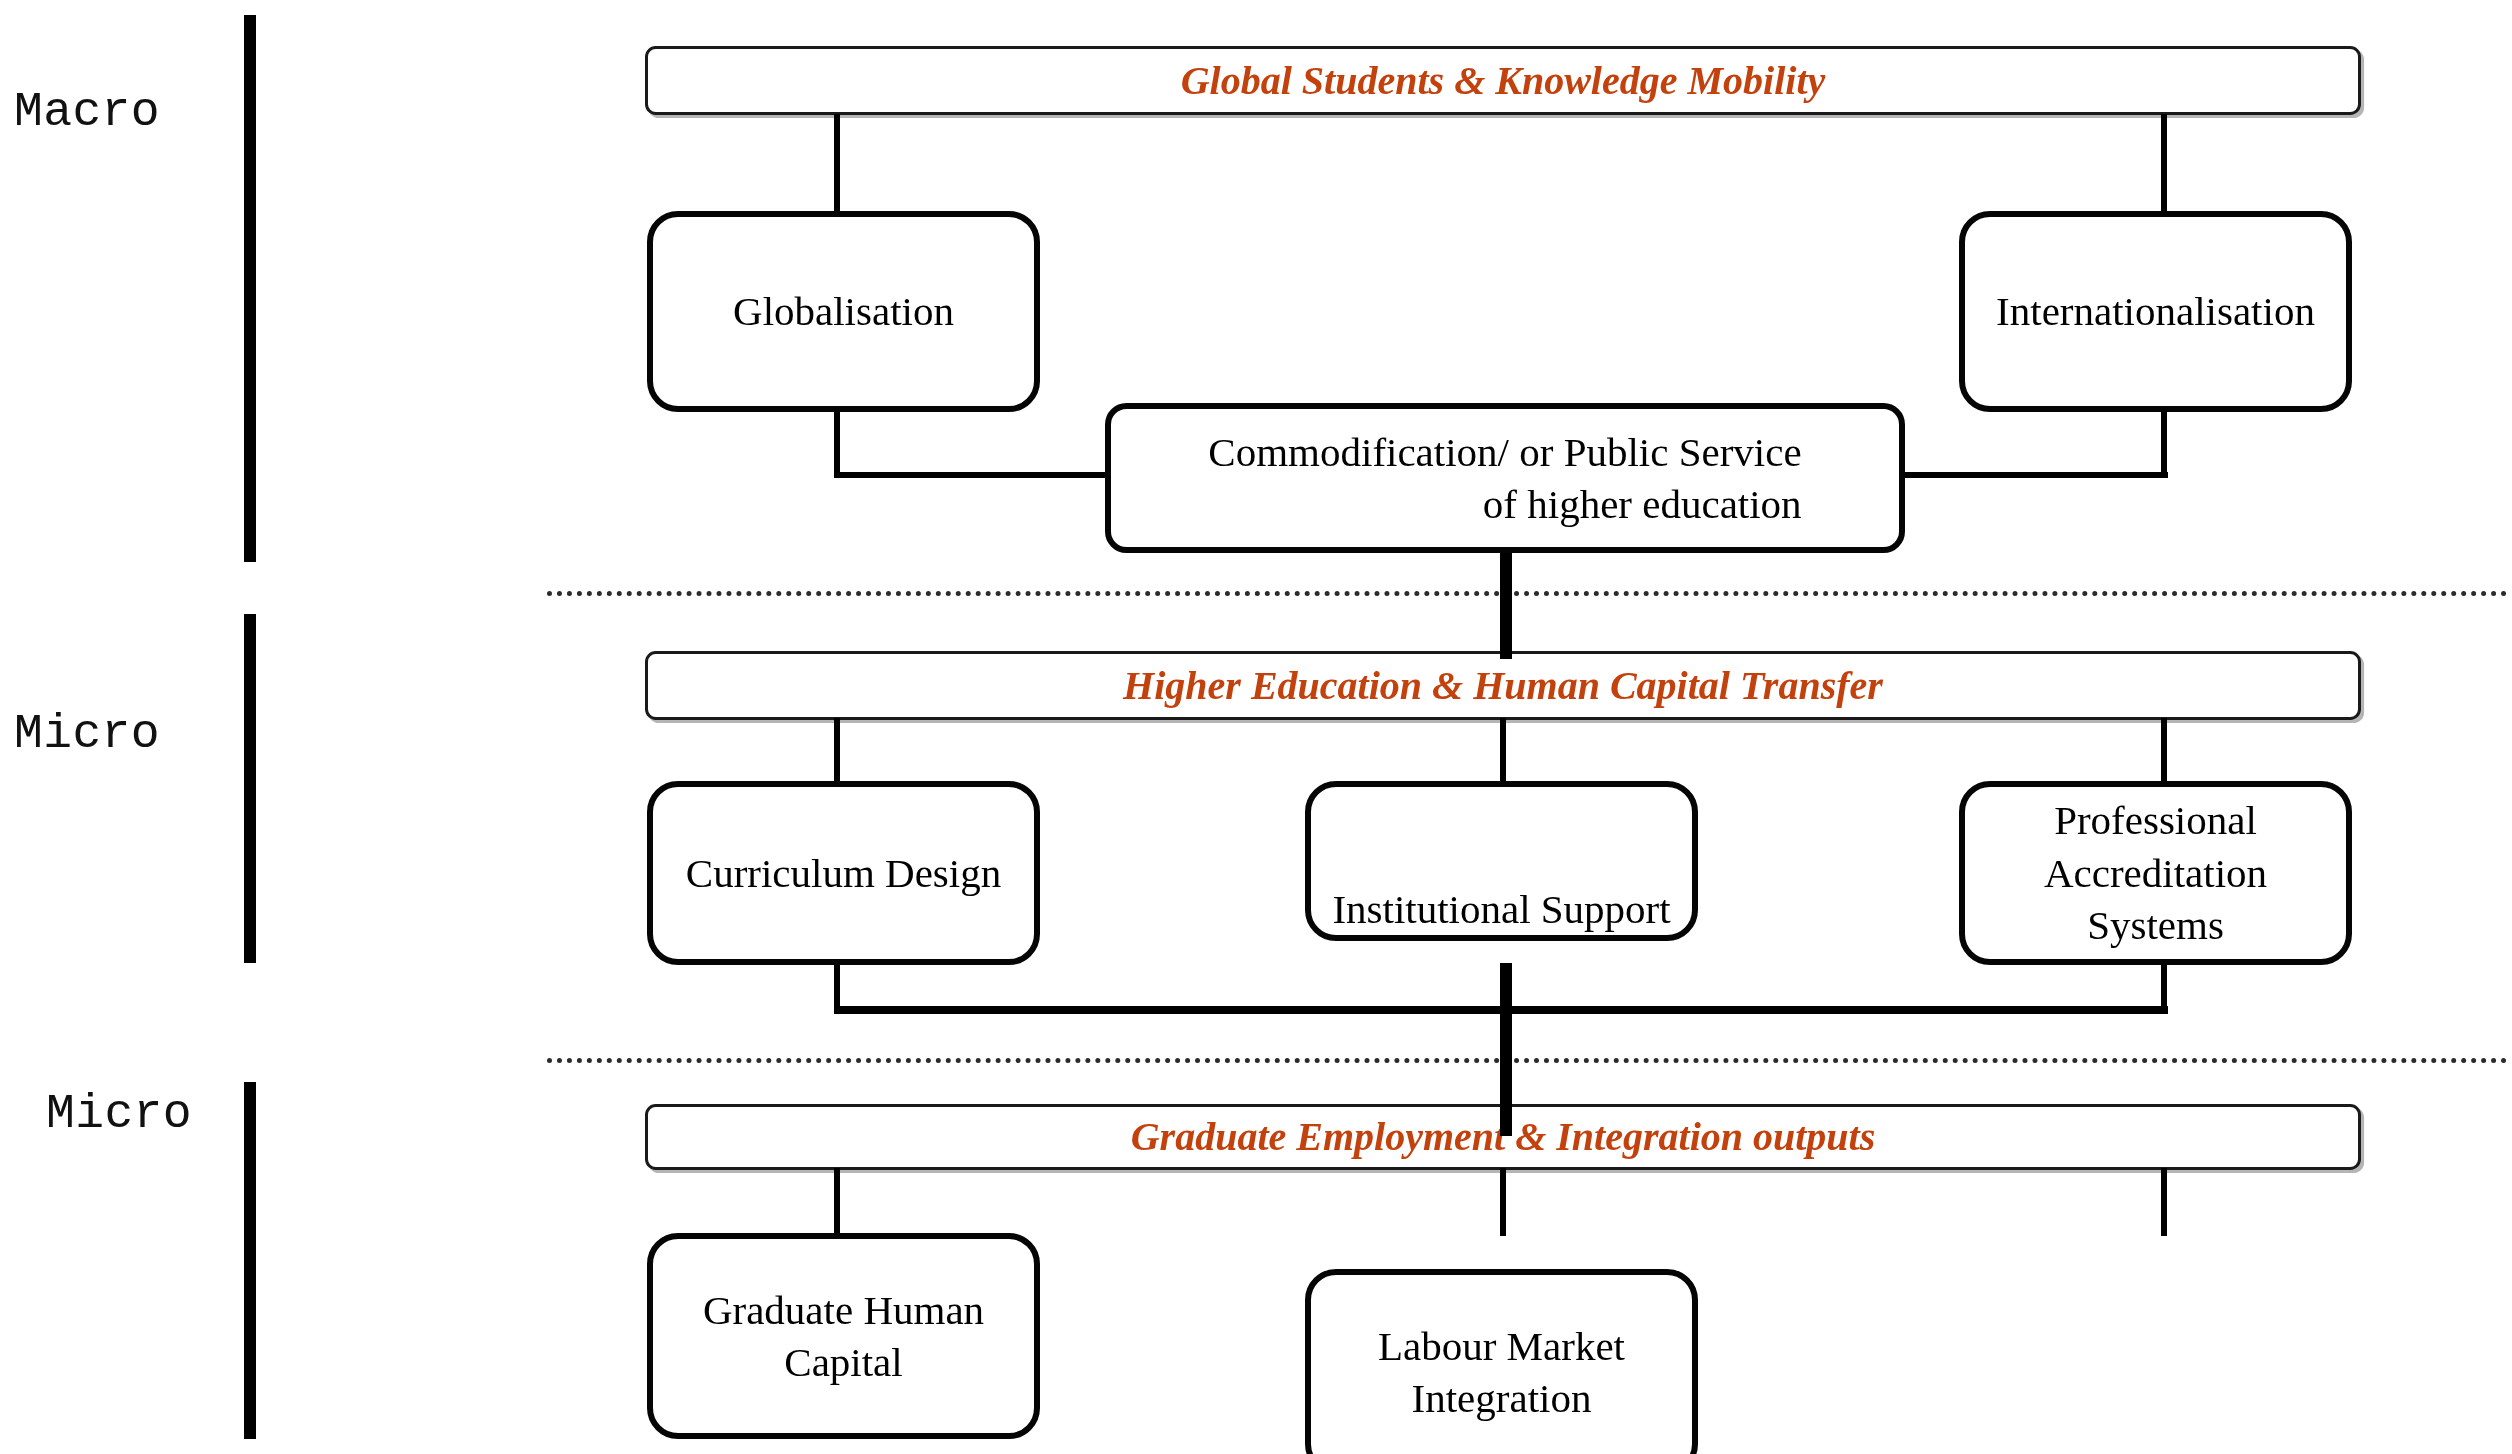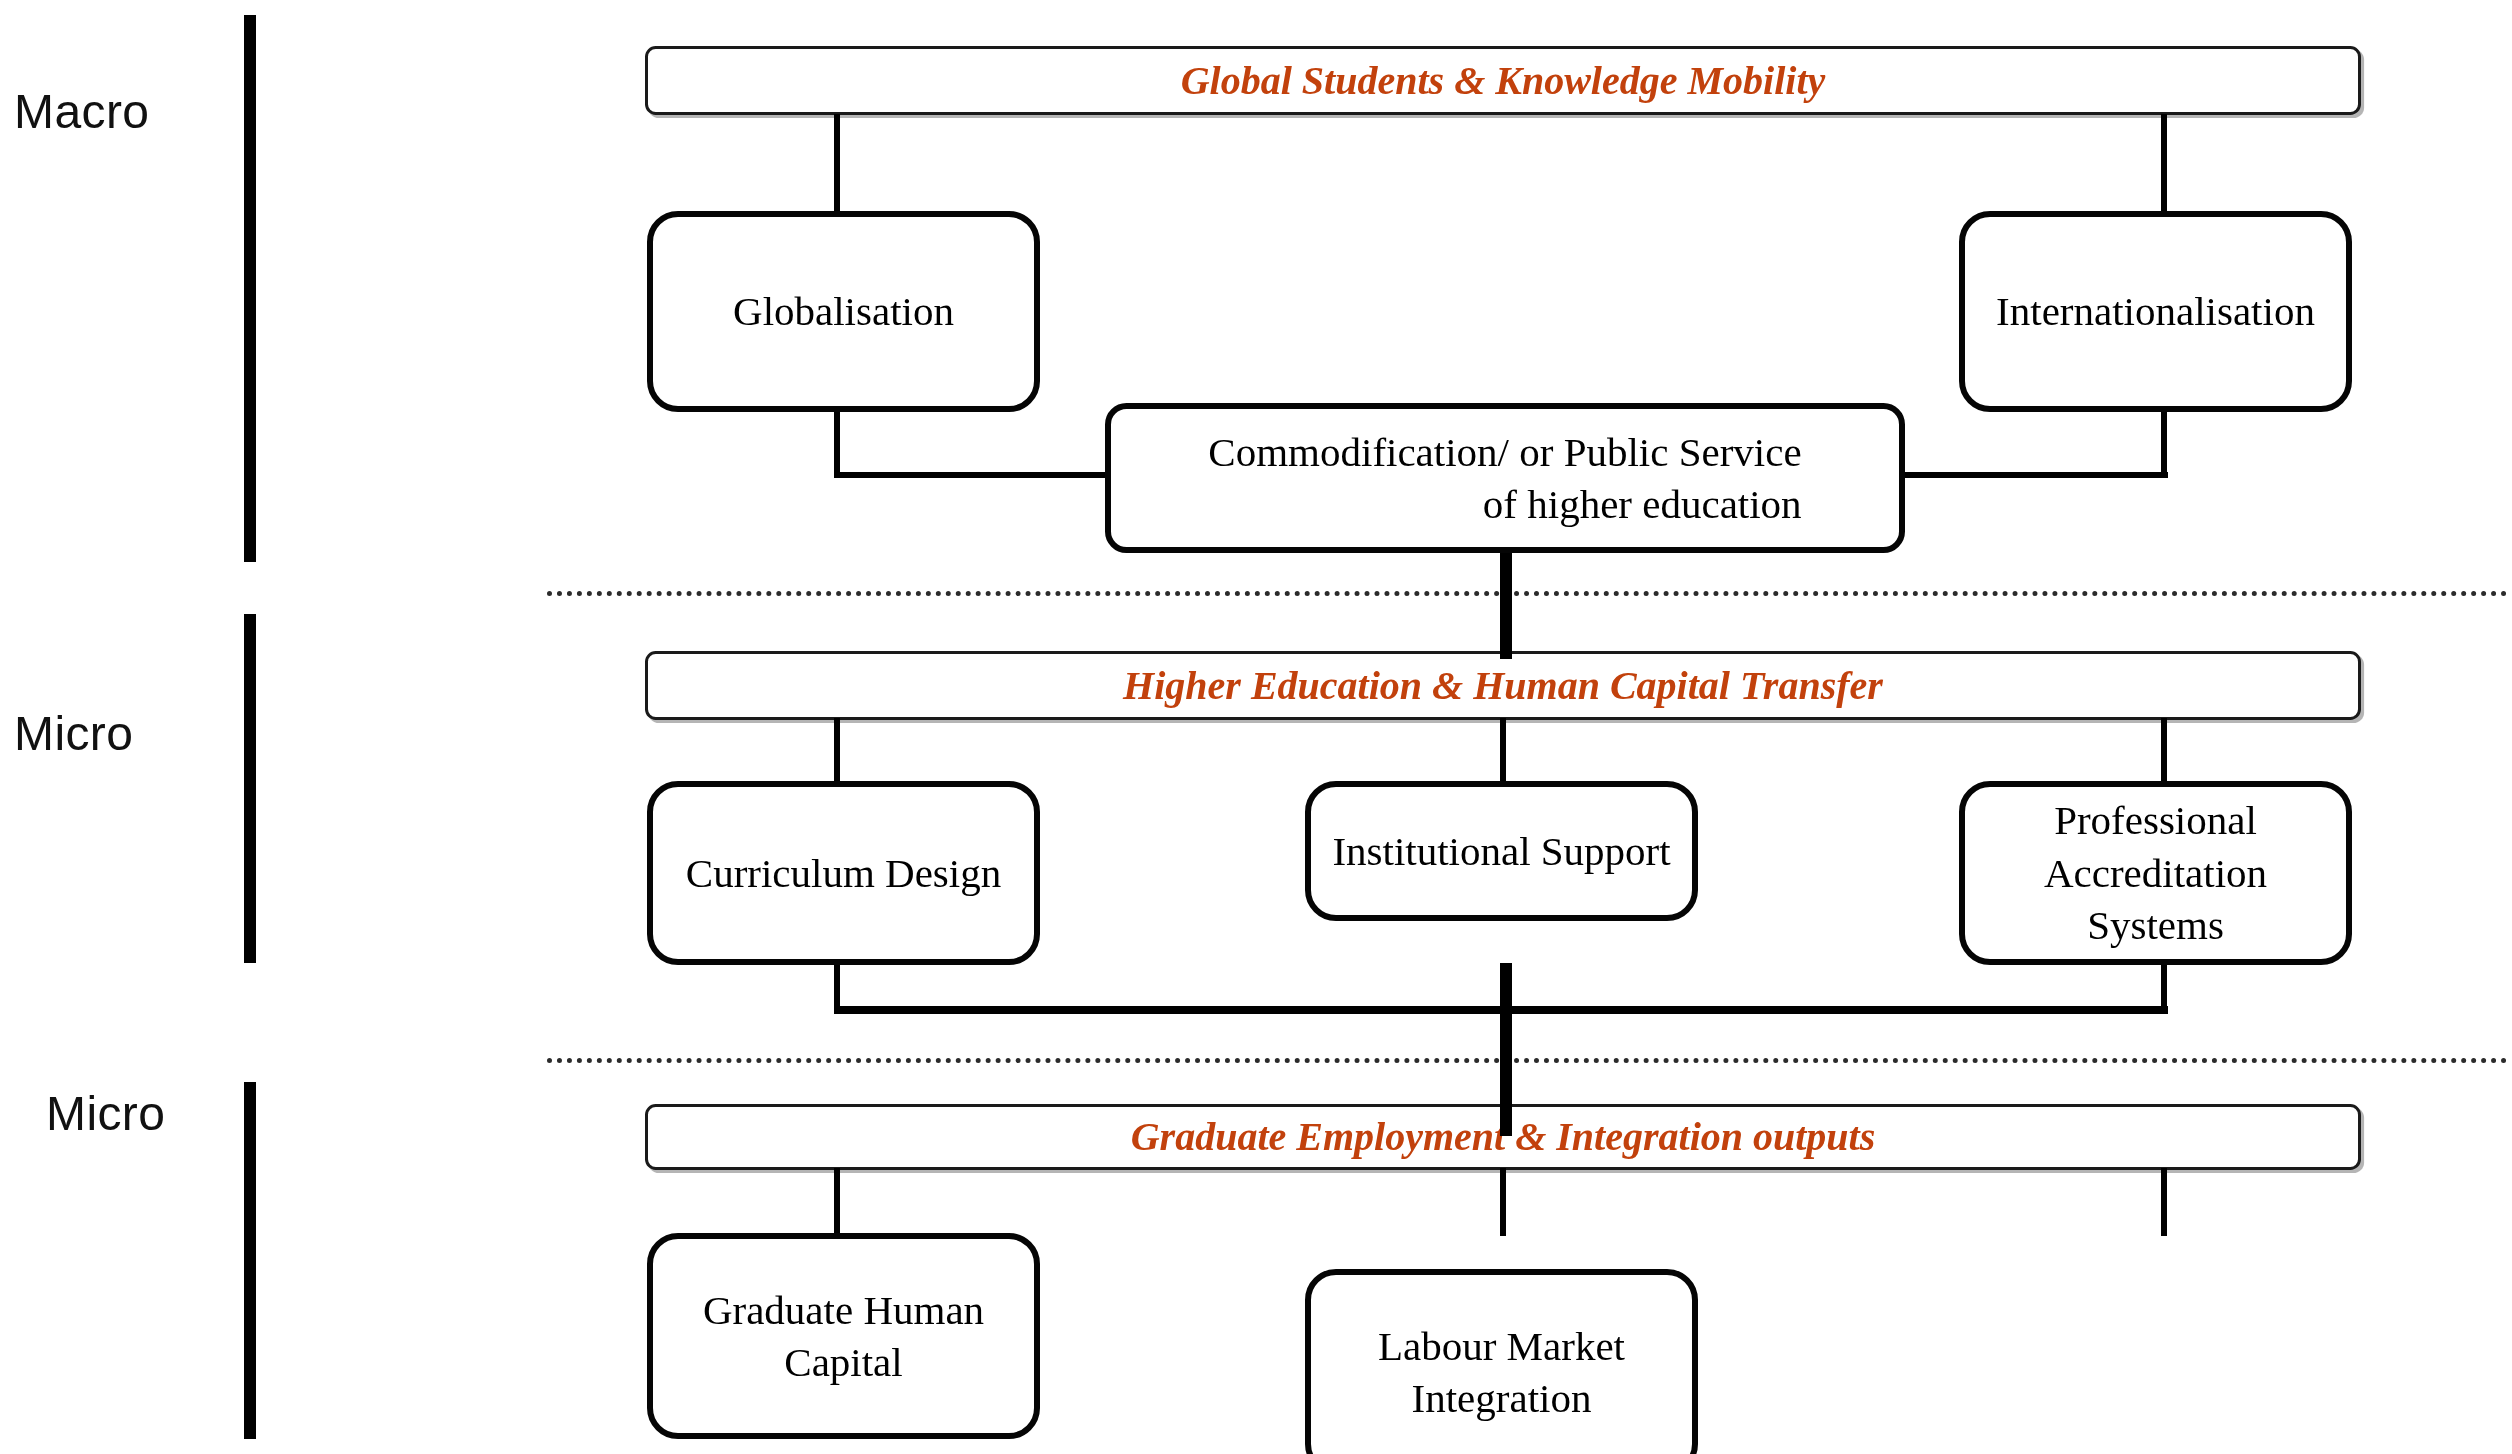--- a/index.html
+++ b/index.html
@@ -16,21 +16,21 @@
     position: relative;
     width: 2512px;
     height: 1455px;
     background: #ffffff;
     overflow: hidden;
   }
 
   
   .level-label {
     position: absolute;
-    font-family: Liberation Sans, sans-serif;
+    font-family: Liberation Mono, monospace;
     font-size: 48px;
     line-height: 1;
     color: #111111;
     white-space: nowrap;
     letter-spacing: 0.4px;
   }
 
   
   .level-rule {
     position: absolute;
@@ -156,21 +156,21 @@
   </div>
 
   <div class="conn-v" style="left:834px; top:718px; height:66px;"></div>
   <div class="conn-v" style="left:1500px; top:718px; height:66px;"></div>
   <div class="conn-v" style="left:2161px; top:718px; height:66px;"></div>
 
   <div class="node" style="left:647px; top:781px; width:393px; height:184px;">
     <span class="node-text">Curriculum Design</span>
   </div>
 
-  <div class="node" style="left:1305px; top:781px; width:393px; height:140px;">
+  <div class="node" style="left:1305px; top:781px; width:393px; height:160px;align-items:flex-end;">
     <span class="node-text">Institutional Support</span>
   </div>
 
   <div class="node" style="left:1959px; top:781px; width:393px; height:184px;">
     <span class="node-text">Professional
 Accreditation
 Systems</span>
   </div>
 
   <div class="conn-v" style="left:834px; top:963px; height:48px;"></div>

